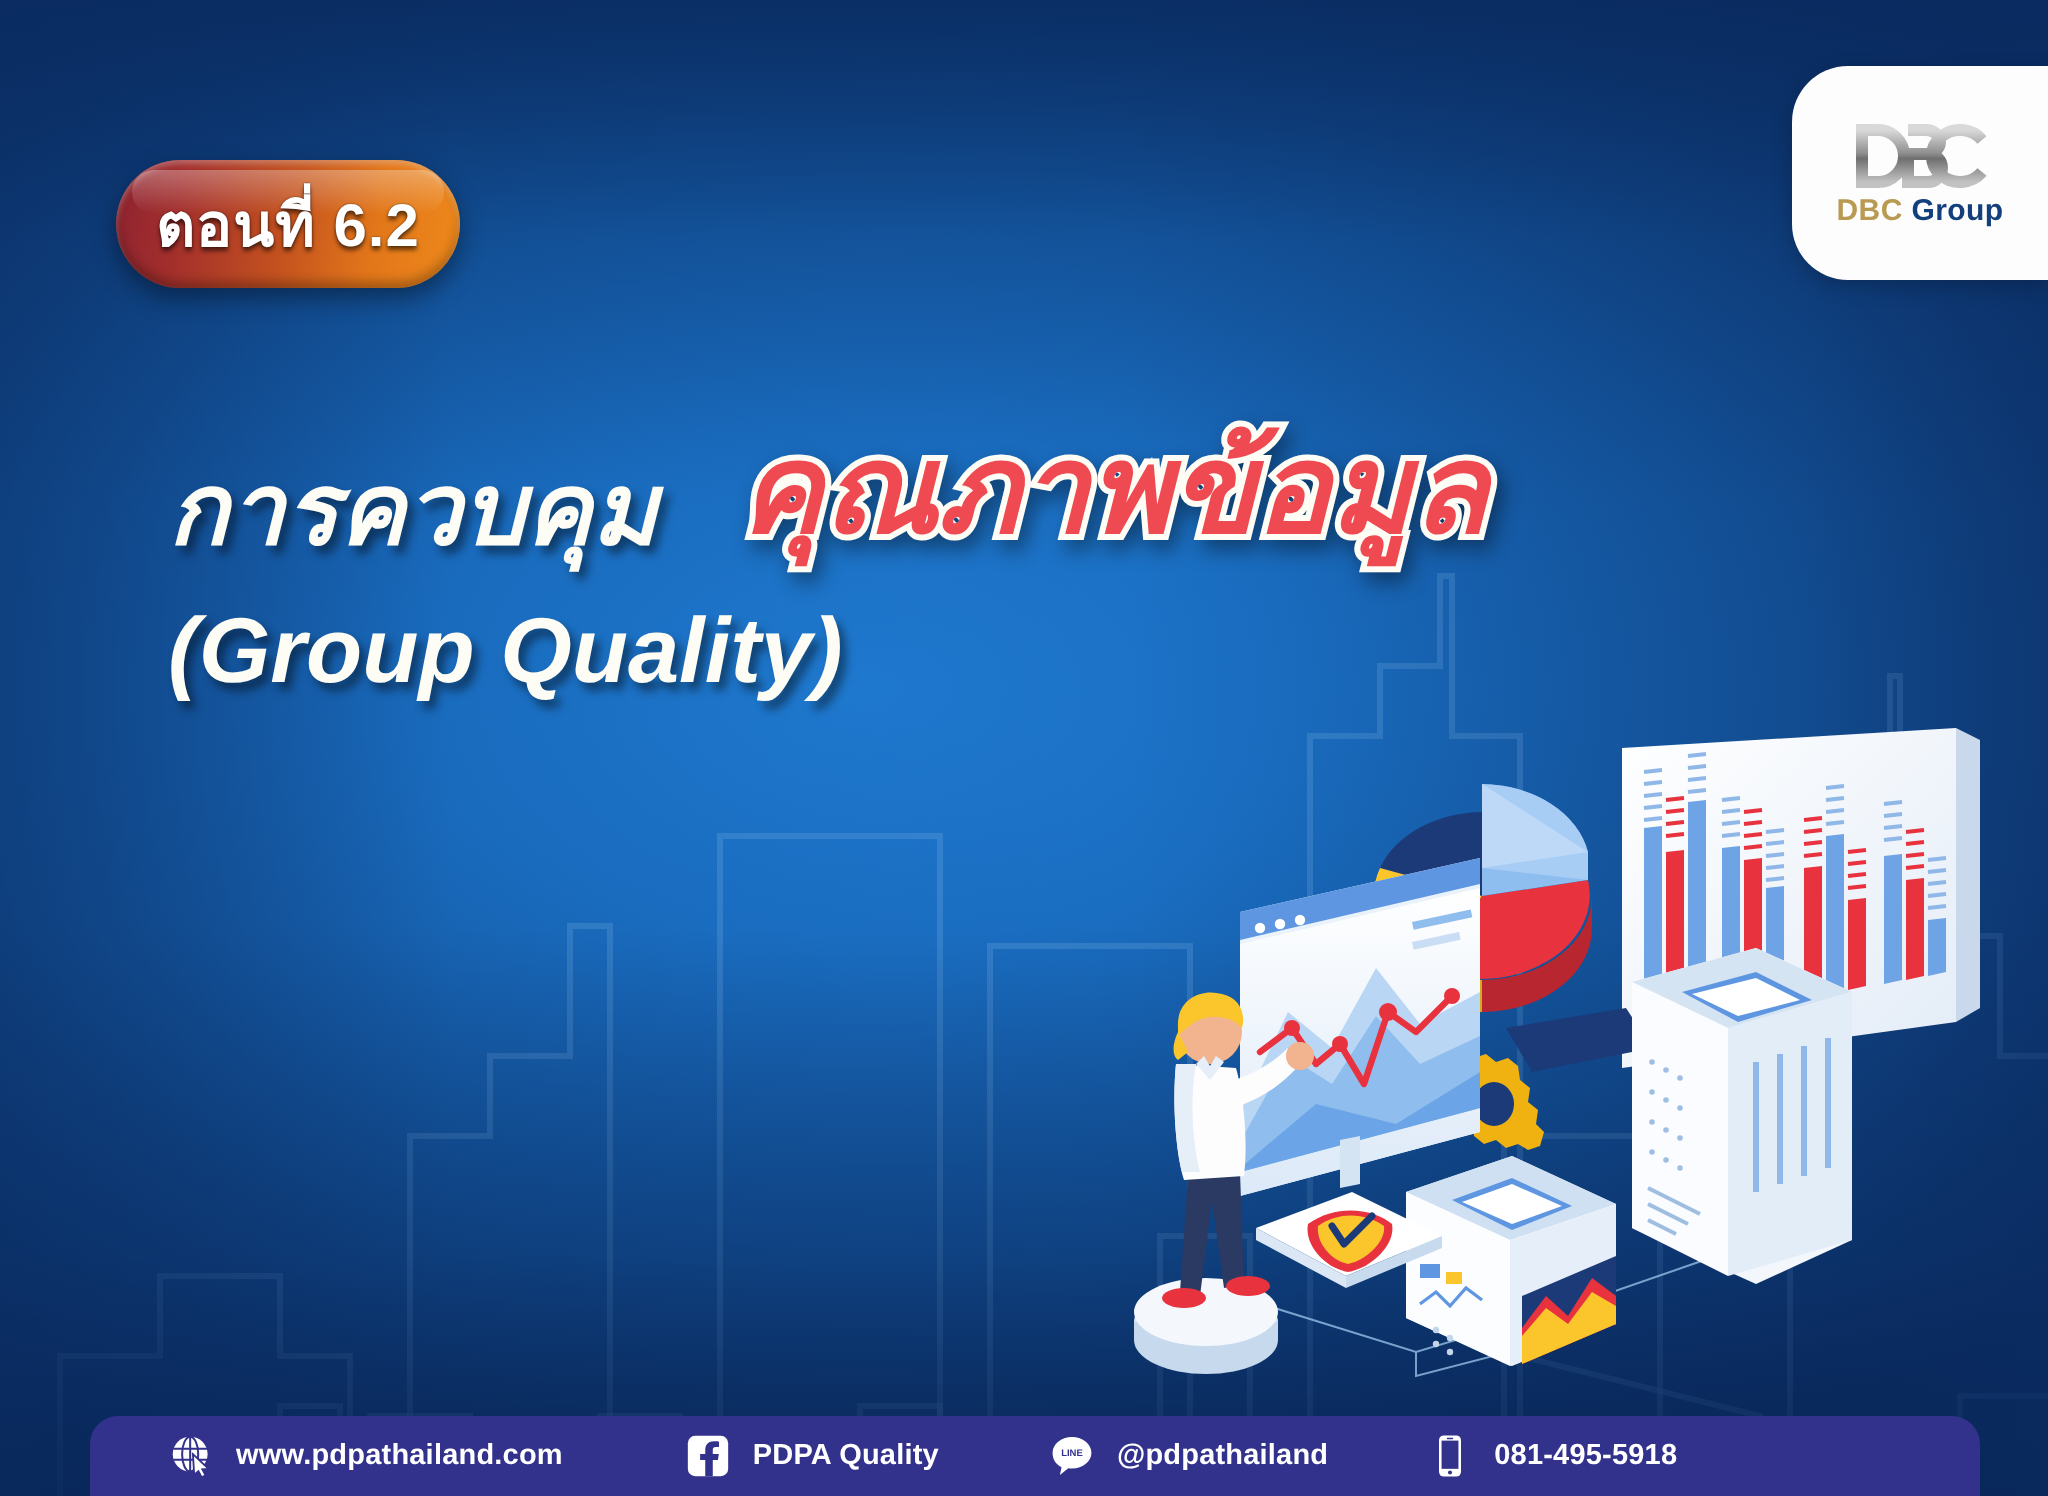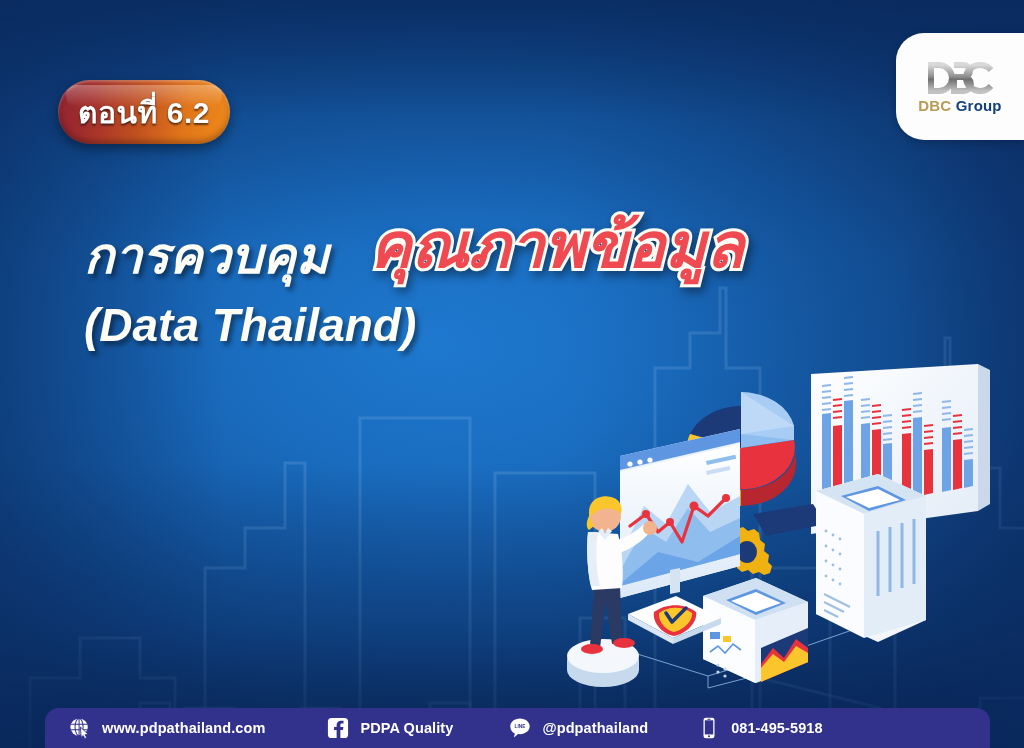--- a/index.html
+++ b/index.html
@@ -75,21 +75,21 @@
   .hl-row2{ margin-top:12px; }
   .hl-row2 .hl-white{ font-size:46px; }
 
   
   .art{ position:absolute; right:-4px; bottom:52px; width:470px; height:340px; }
 
   
   .footer{
     position:absolute; left:45px; top:708px; width:945px; height:40px;
     background:#32318c; border-radius:14px 14px 0 0;
-    display:flex; align-items:center; padding-left:24px; gap:0;
+    display:flex; align-items:center; padding-left:40px; gap:0;
   }
   .fitem{ display:flex; align-items:center; gap:11px; }
   .fitem .ftxt{ color:#fff; font-size:14.5px; font-weight:bold; letter-spacing:.1px; white-space:nowrap; }
   .f-sp1{ width:62px; } .f-sp2{ width:56px; } .f-sp3{ width:50px; }
   .ficon{ width:22px; height:22px; flex:0 0 auto; display:block; }
 </style>
 </head>
 <body>
 
 <div class="slide">
@@ -356,21 +356,21 @@
       <span class="w2">Group</span>
     </div>
   </div>
 
   <div class="headline">
     <div class="hl-row1">
       <span class="hl-white">การควบคุม</span>
       <span class="hl-red">คุณภาพข้อมูล</span>
     </div>
     <div class="hl-row2">
-      <span class="hl-white">(Data Thailand)</span>
+      <span class="hl-white">(Group Quality)</span>
     </div>
   </div>
 
   <div class="footer">
 
     <div class="fitem">
       <svg class="ficon" viewBox="0 0 24 24">
         <circle cx="11" cy="11" r="9.5" fill="#fff"></circle>
         <g stroke="#32318c" stroke-width="1.1" fill="none">
           <ellipse cx="11" cy="11" rx="4.4" ry="9.5"></ellipse>

